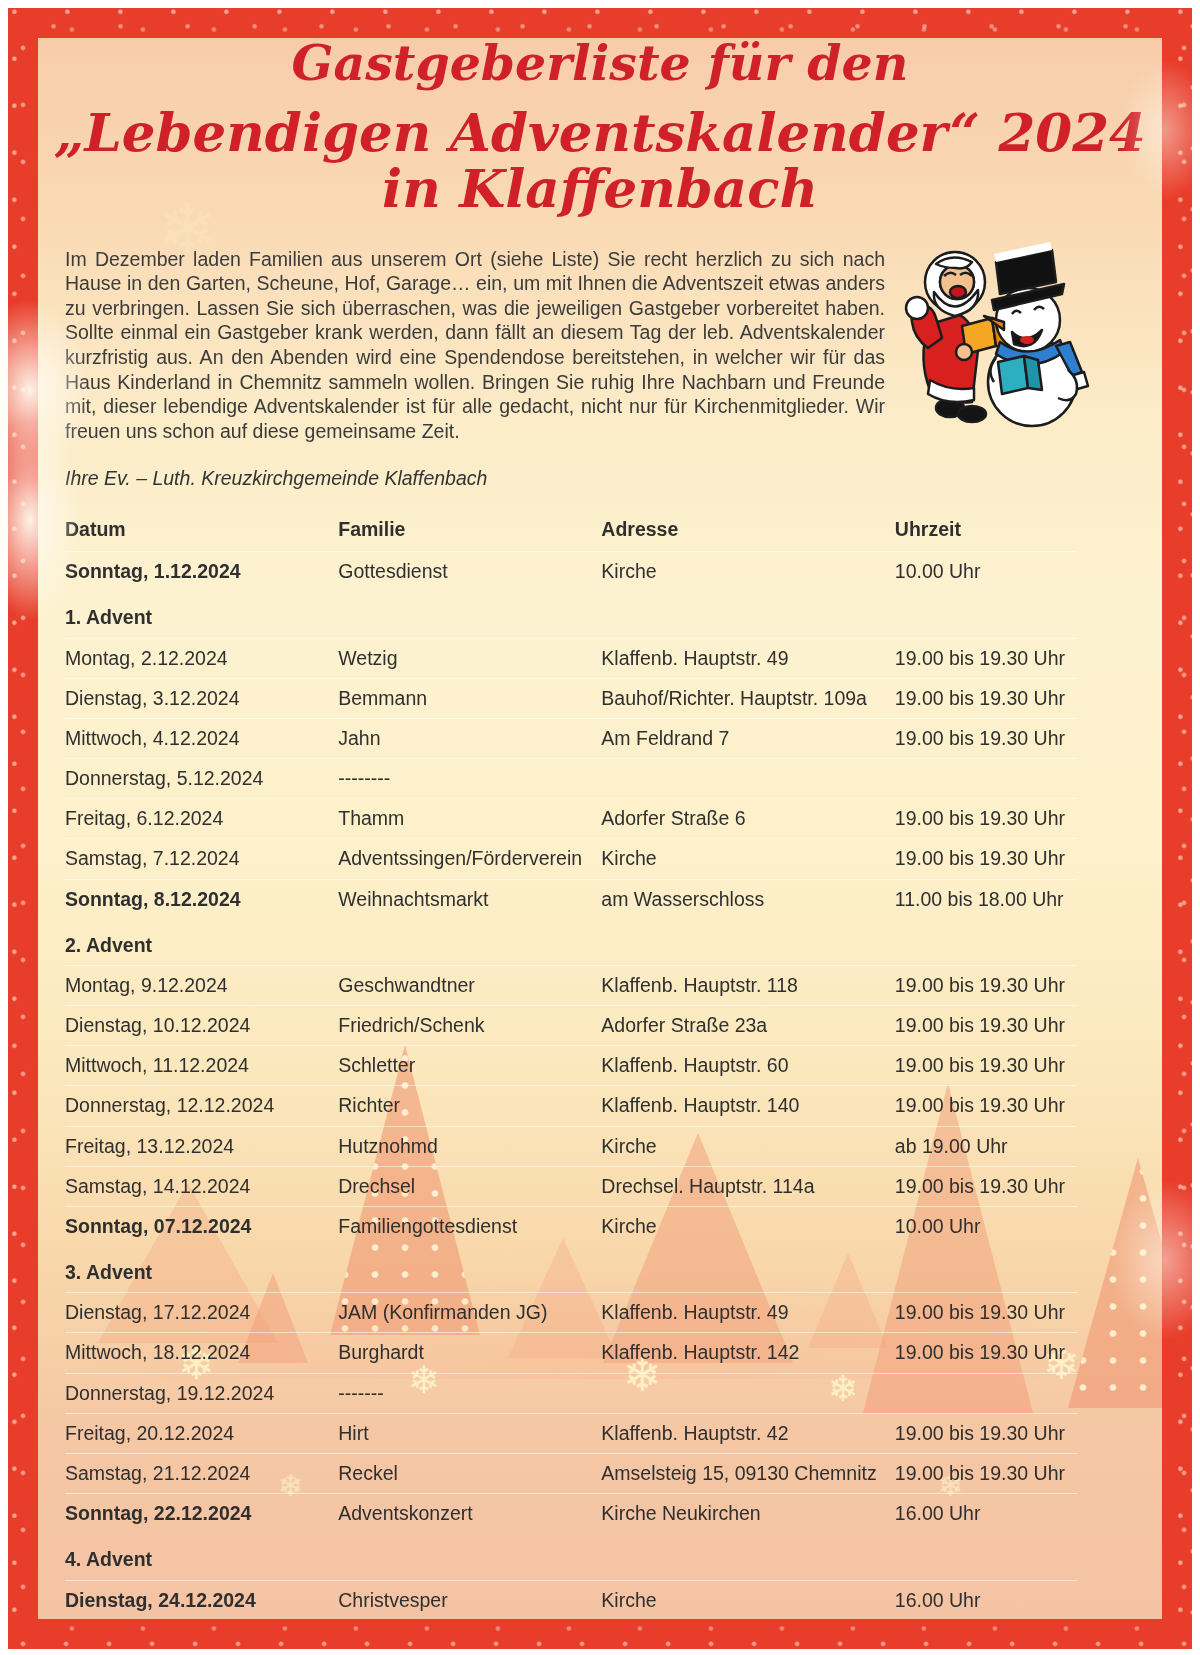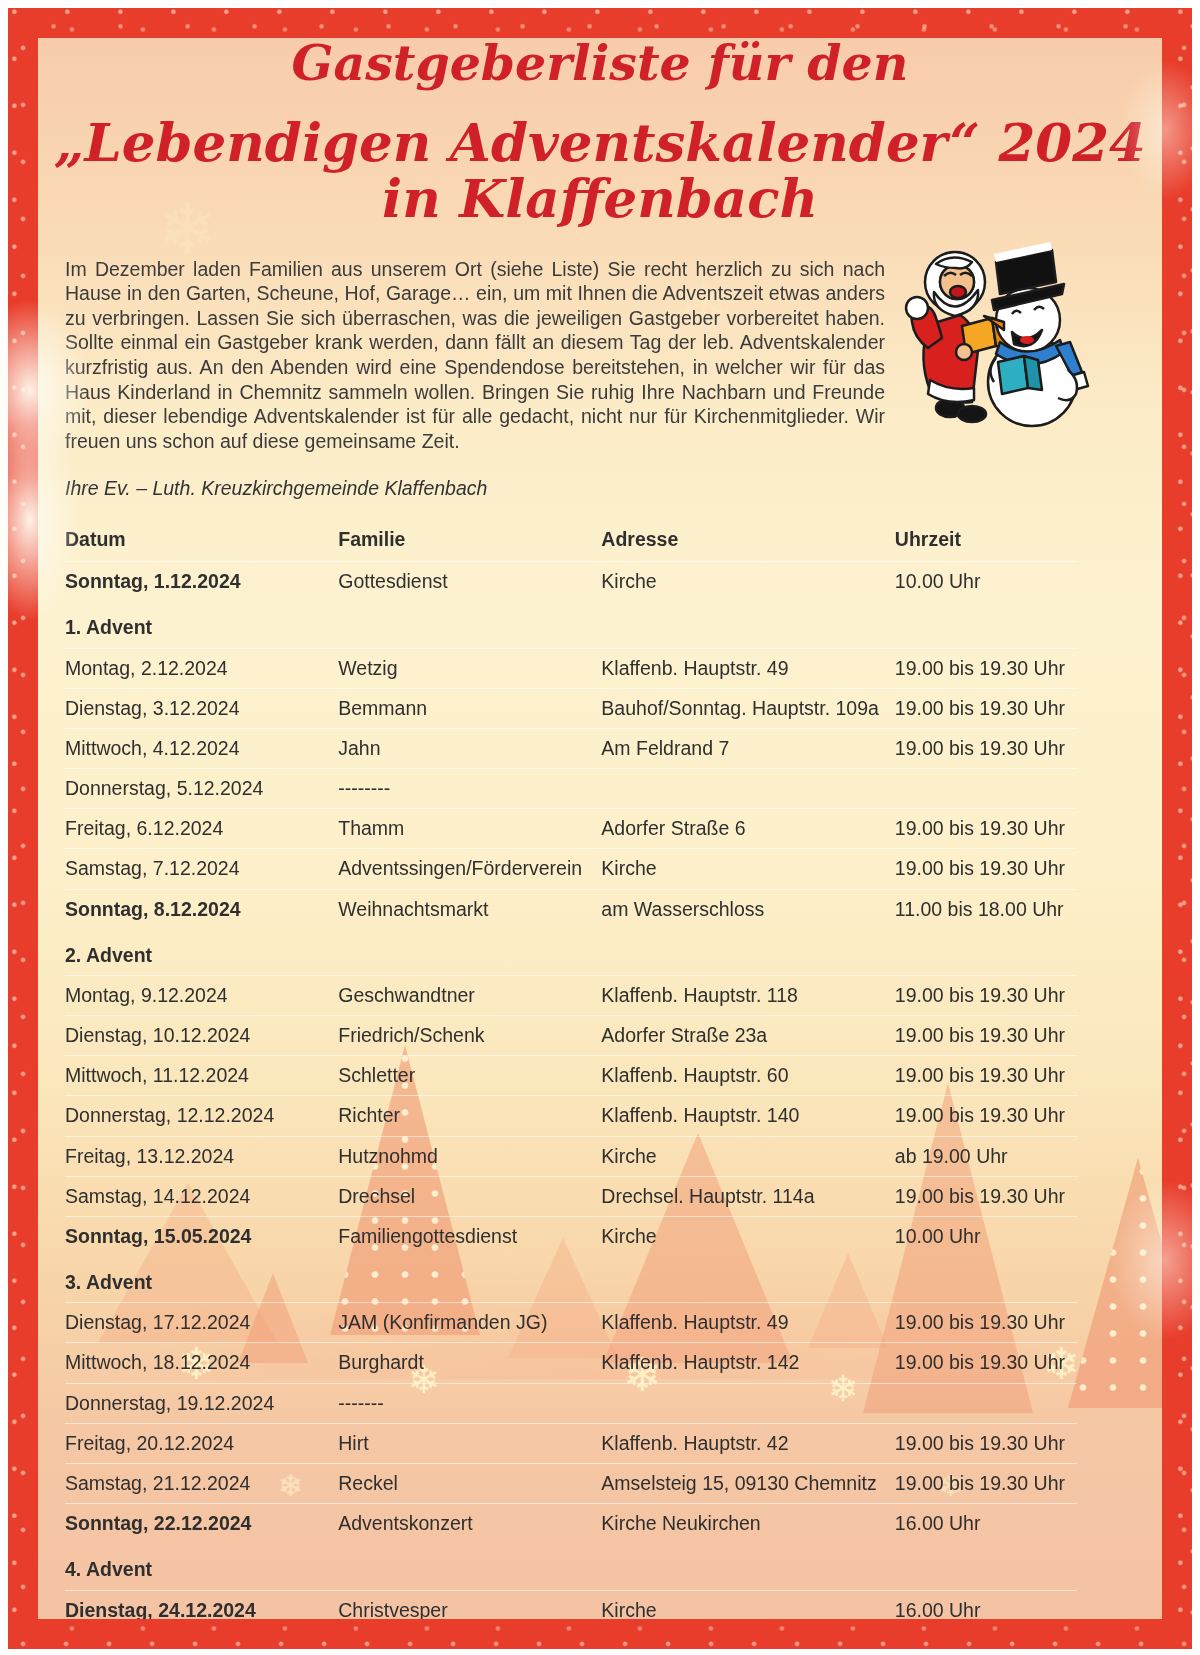--- a/index.html
+++ b/index.html
@@ -42,21 +42,21 @@
   .snow-blob{position:absolute;z-index:3;border-radius:50%;
     background:radial-gradient(closest-side, rgba(255,251,240,.95), rgba(255,251,240,0));}
   .inner{position:relative;z-index:1;}
 
   
   .title{
     text-align:center;color:#cf2127;
     font-family:"DejaVu Serif",serif;font-style:italic;font-weight:bold;
   }
   .title-line1{font-size:49px;line-height:1.05;}
-  .title-line2{margin-top:26px;font-size:53px;line-height:1.05;}
+  .title-line2{margin-top:16px;font-size:53px;line-height:1.05;}
 
   
   .intro{
     margin:30px 0 0 27px;width:820px;
     font-size:19.5px;line-height:1.26;text-align:justify;color:#3b3b3b;
   }
   .signature{margin:24px 0 0 27px;font-style:italic;font-size:19.5px;color:#333;}
 
   
   .illustration{position:absolute;left:862px;top:192px;width:196px;height:200px;}
@@ -158,21 +158,21 @@
     <td>Klaffenb. Hauptstr. 49</td>
     <td>19.00 bis 19.30 Uhr</td>
   </tr>
 
   <tr>
     <td class="date-cell">
       <span>Dienstag, 3.12.2024</span>
       
     </td>
     <td>Bemmann</td>
-    <td>Bauhof/Sonntag. Hauptstr. 109a</td>
+    <td>Bauhof/Richter. Hauptstr. 109a</td>
     <td>19.00 bis 19.30 Uhr</td>
   </tr>
 
   <tr>
     <td class="date-cell">
       <span>Mittwoch, 4.12.2024</span>
       
     </td>
     <td>Jahn</td>
     <td>Am Feldrand 7</td>
@@ -274,21 +274,21 @@
       <span>Samstag, 14.12.2024</span>
       
     </td>
     <td>Drechsel</td>
     <td>Drechsel. Hauptstr. 114a</td>
     <td>19.00 bis 19.30 Uhr</td>
   </tr>
 
   <tr class="bold-date">
     <td class="date-cell">
-      <span>Sonntag, 15.05.2024</span>
+      <span>Sonntag, 07.12.2024</span>
       <span class="date2">3. Advent</span>
     </td>
     <td>Familiengottesdienst</td>
     <td>Kirche</td>
     <td>10.00 Uhr</td>
   </tr>
 
 
   <tr>
     <td class="date-cell">

